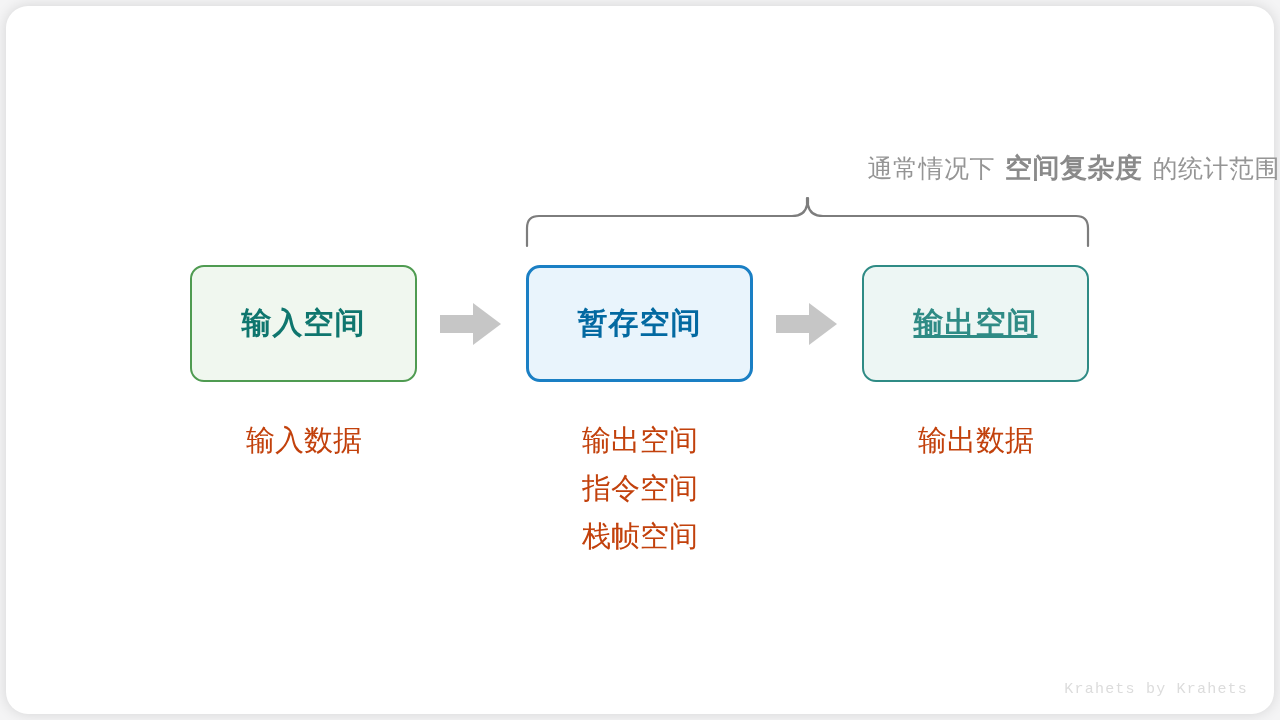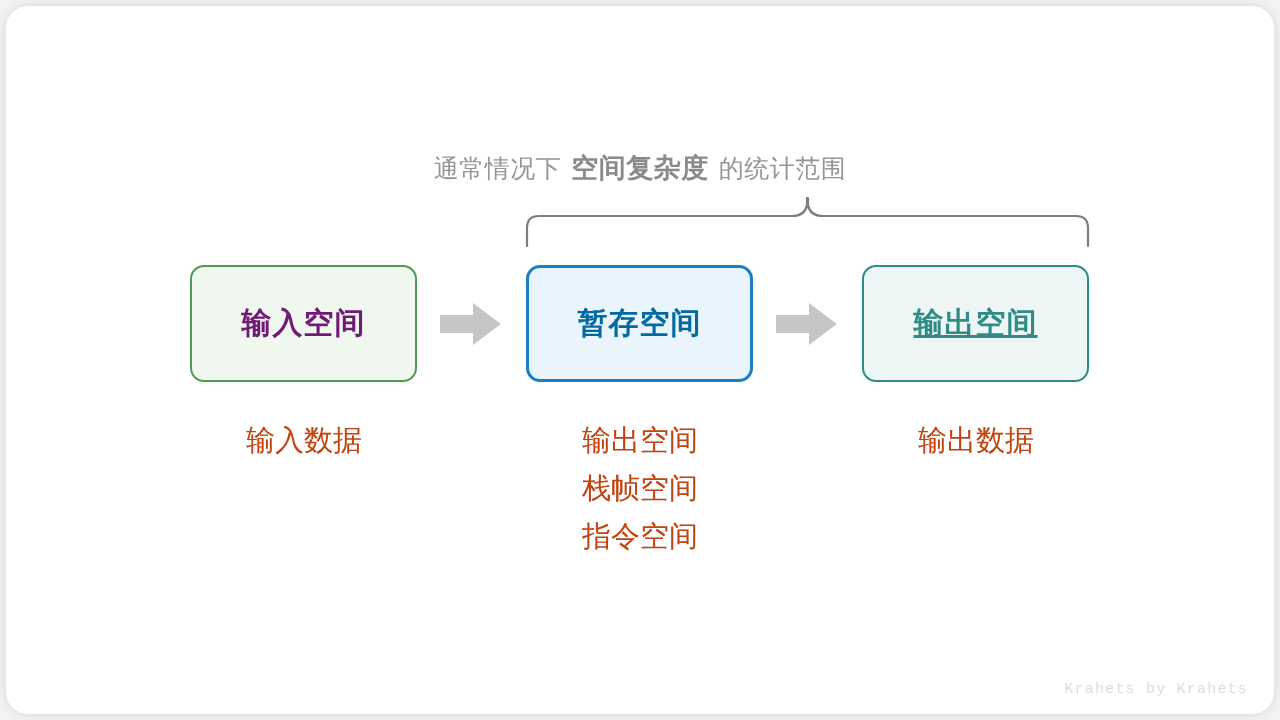--- a/index.html
+++ b/index.html
@@ -32,21 +32,21 @@
     border-radius: 22px;
     box-shadow: 0 0 14px rgba(0,0,0,0.13);
   }
 
   
   #caption {
     position: absolute;
     left: 0;
     top: 150px;
     width: 1280px;
-    text-align: center;
+    text-align: right;
     white-space: nowrap;
     font-size: 25px;
     color: #959595;
     letter-spacing: 0.5px;
   }
   #caption .strong {
     font-weight: bold;
     font-size: 27px;
     color: #8a8a8a;
     margin: 0 10px;
@@ -69,21 +69,21 @@
     height: 117px;
     border-radius: 14px;
     box-sizing: border-box;
     display: flex;
     align-items: center;
     justify-content: center;
     font-size: 30px;
     font-weight: bold;
     letter-spacing: 1px;
   }
-  #box-input  { left: 190px; border: 2px solid #4f9b51; background: #f0f7ef; color: #701a75; align-items: center; }
+  #box-input  { left: 190px; border: 2px solid #4f9b51; background: #f0f7ef; color: #0f766e; align-items: center; }
   #box-temp   { left: 526px; border: 3px solid #1a7fc4; background: #e9f4fc; color: #0369a1; }
   #box-output { left: 862px; border: 2px solid #2f8b85; background: #edf6f4; color: #2f8b85; text-decoration: underline; }
 
   
   .arrow {
     position: absolute;
     top: 302px;
     width: 62px;
     height: 44px;
   }
@@ -151,21 +151,21 @@
     <svg width="62" height="44" viewBox="0 0 62 44" xmlns="http://www.w3.org/2000/svg">
       <path d="M0 13 L33 13 L33 1 L61 22 L33 43 L33 31 L0 31 Z" fill="#c6c6c6"></path>
     </svg>
   </div>
 
   <div class="sub" id="sub-input">
     <div>输入数据</div>
   </div>
   <div class="sub" id="sub-temp">
     <div>输出空间</div>
+    <div>指令空间</div>
     <div>栈帧空间</div>
-    <div>指令空间</div>
   </div>
   <div class="sub" id="sub-output">
     <div>输出数据</div>
   </div>
 
   <div id="watermark">Krahets by Krahets</div>
 </div>
 
 </body></html>

